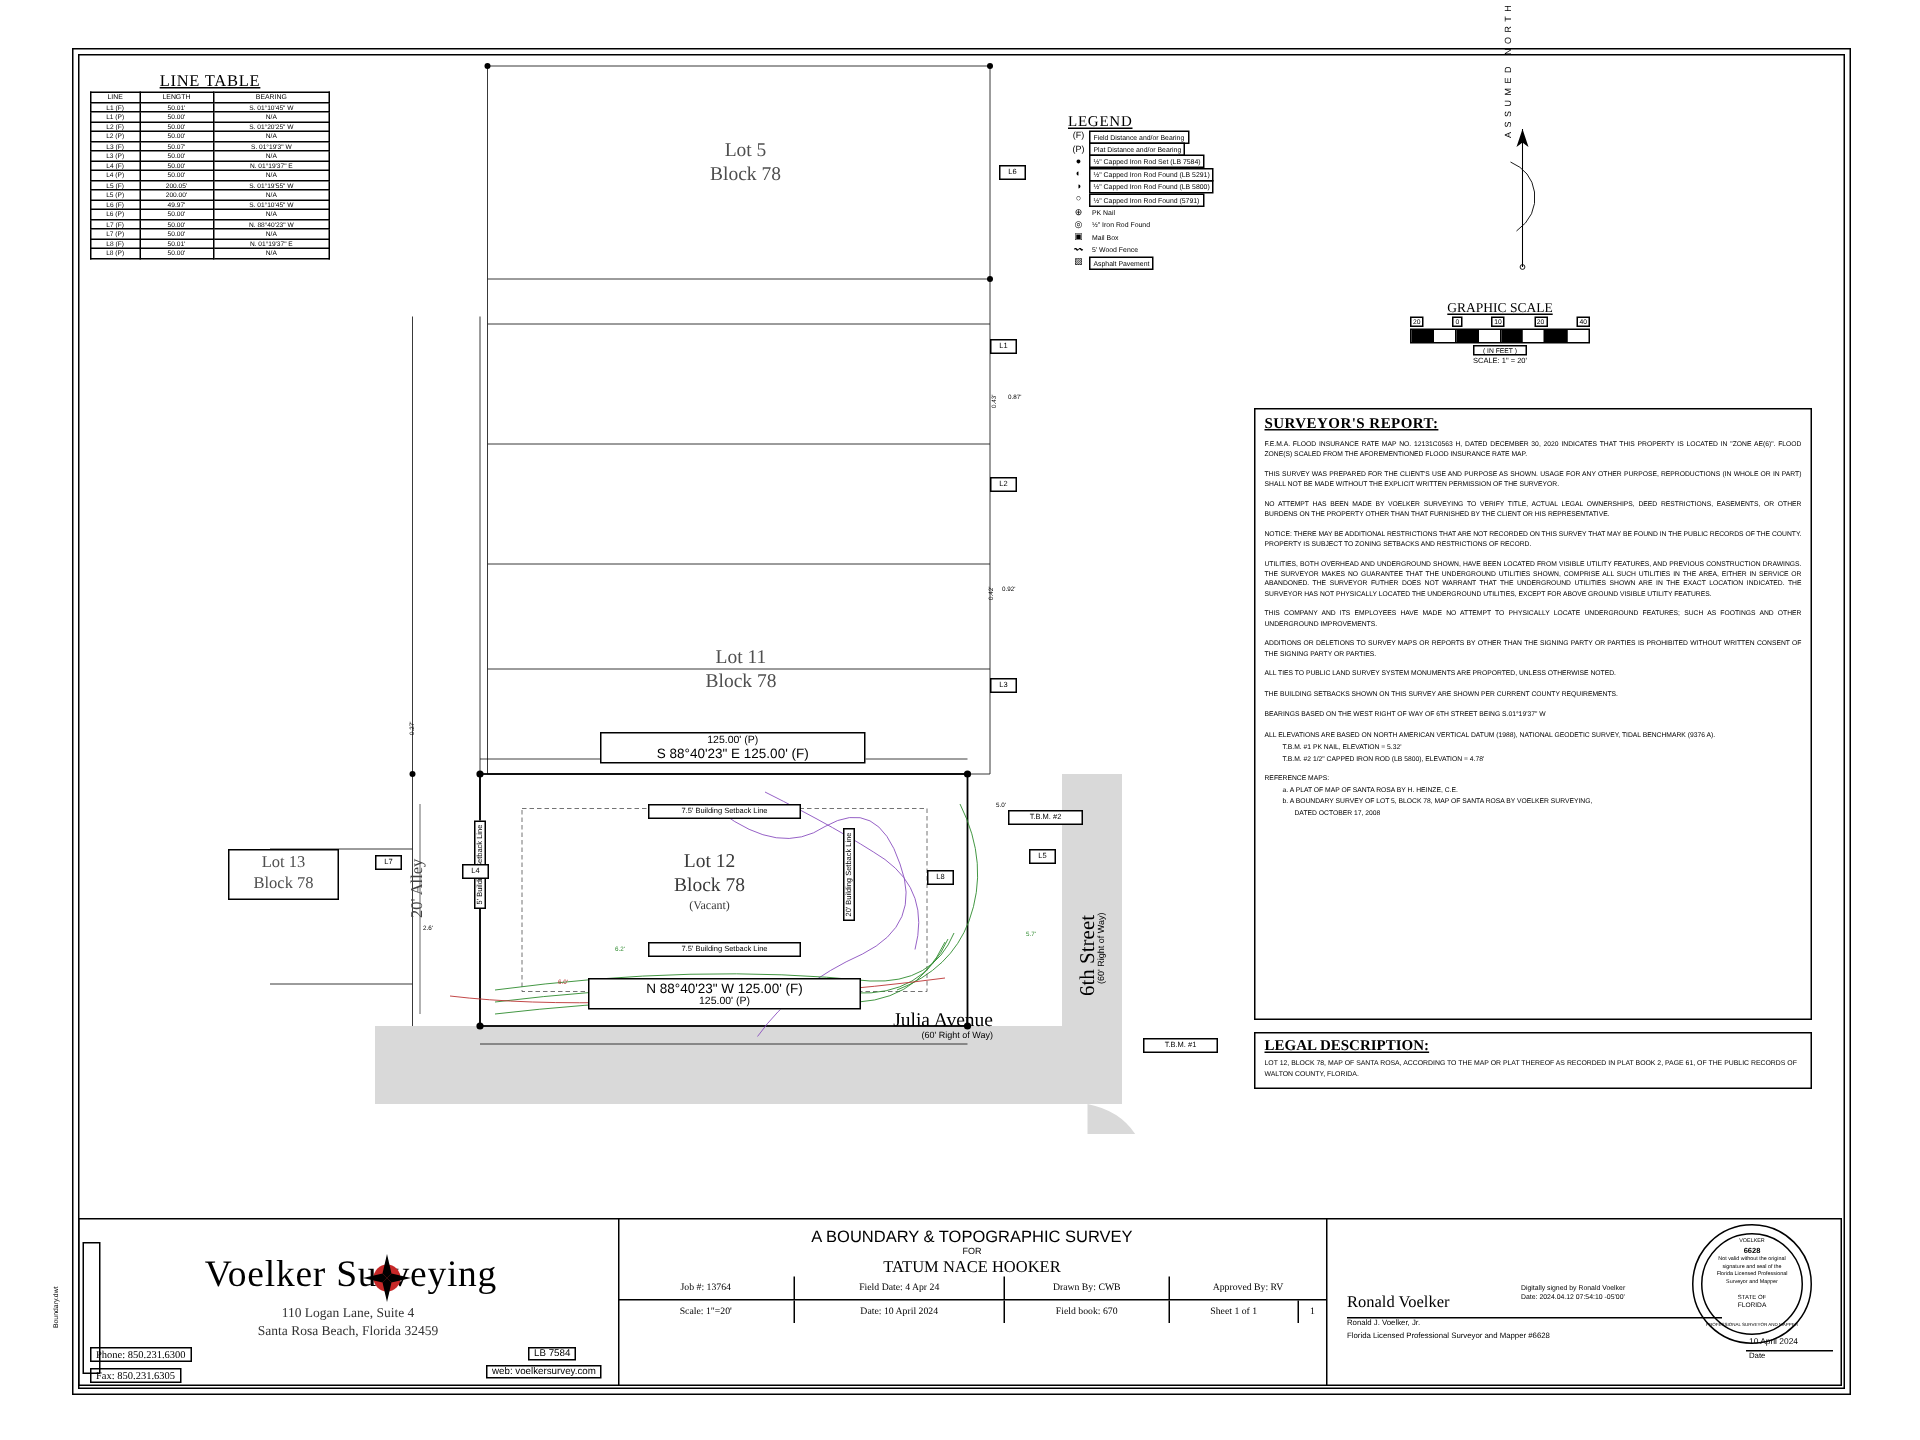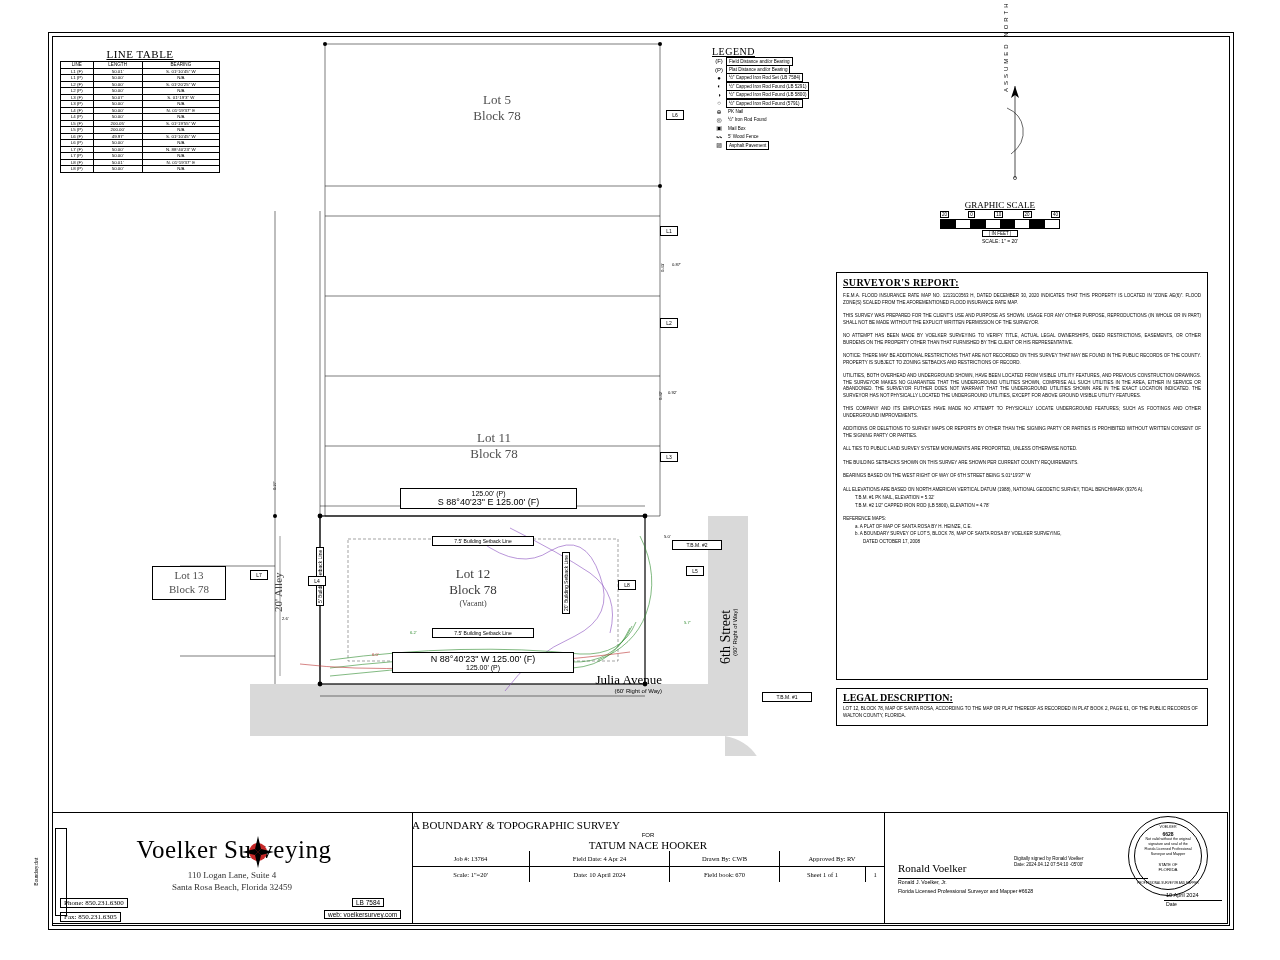--- a/index.html
+++ b/index.html
@@ -14,21 +14,21 @@
   #frameIn{left:52px;top:36px;width:1176px;height:888px;border:0.5px solid #000;}
 
   
   #lineTable{left:60px;top:48px;width:160px;}
   #lineTable .ttl{font-size:11px;text-align:center;letter-spacing:.5px;text-decoration:underline;font-family:"Liberation Serif",serif;}
   #lineTable table{border-collapse:collapse;width:100%;margin-top:1px;}
   #lineTable td,#lineTable th{border:0.5px solid #000;font-size:4.4px;text-align:center;line-height:1.25;padding:0;font-family:"Liberation Sans",sans-serif;}
   #lineTable th{font-size:4.6px;font-weight:normal;}
 
   
-  #legend{left:712px;top:46px;width:178px;}
+  #legend{left:712px;top:76px;width:178px;}
   #legend .ltitle{font-size:10px;text-decoration:underline;font-family:"Liberation Serif",serif;letter-spacing:.5px;}
   #legend .lrow{display:flex;align-items:center;height:8.4px;font-size:4.6px;}
   #legend .sym{width:14px;text-align:center;font-size:6px;line-height:8px;}
   #legend .ltxt{border:0.4px solid #000;padding:0 2px;line-height:7px;white-space:nowrap;}
   #legend .ltxt.nb{border:none;}
 
   
   #north{left:985px;top:78px;width:60px;height:110px;}
   #north .lbl{position:absolute;left:18px;top:14px;transform:rotate(-90deg);transform-origin:left top;font-size:6px;letter-spacing:3px;white-space:nowrap;}
 
@@ -454,21 +454,21 @@
         <div>110 Logan Lane, Suite 4</div>
         <div>Santa Rosa Beach, Florida 32459</div>
       </div>
       <div class="abs contact" style="left:8px;top:86px;border:0.7px solid #000;padding:0 3px;">Phone:  850.231.6300</div>
       <div class="abs contact" style="left:8px;top:100px;border:0.7px solid #000;padding:0 3px;">Fax:  850.231.6305</div>
       <div class="abs" style="left:272px;top:98px;border:0.7px solid #000;padding:0 3px;font-size:6.5px;">web:  voelkersurvey.com</div>
       <div class="abs" style="left:300px;top:86px;border:0.7px solid #000;padding:0 3px;font-size:6.5px;">LB 7584</div>
     </div>
 
     <div class="abs" id="tbMid">
-      <div style="font-family:Liberation Serif, serif;font-size:11px;margin-top:7px;">A BOUNDARY &amp; TOPOGRAPHIC SURVEY</div>
+      <div style="text-align:center;font-family:Liberation Sans, sans-serif;font-size:11px;margin-top:7px;">A BOUNDARY &amp; TOPOGRAPHIC SURVEY</div>
       <div style="text-align:center;font-size:6px;margin-top:1px;">FOR</div>
       <div style="text-align:center;font-family:'Liberation Serif',serif;font-size:11px;margin-top:1px;">TATUM NACE HOOKER</div>
       <div class="tbrow" style="border-top:none;">
         <div class="tbcell" style="width:118px;">Job #: 13764</div>
         <div class="tbcell" style="width:140px;">Field Date: 4 Apr 24</div>
         <div class="tbcell" style="width:110px;">Drawn By: CWB</div>
         <div class="tbcell" style="width:104px;">Approved By: RV</div>
       </div>
       <div class="tbrow">
         <div class="tbcell" style="width:118px;">Scale:  1"=20'</div>

